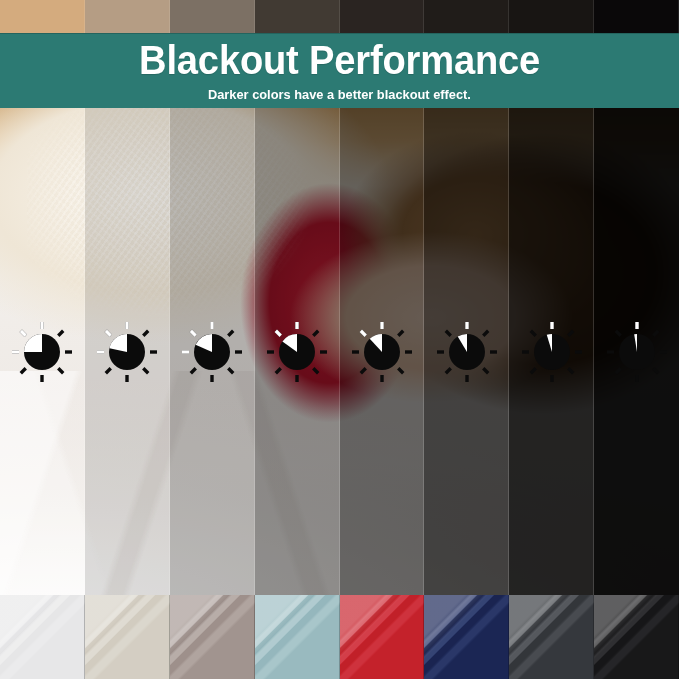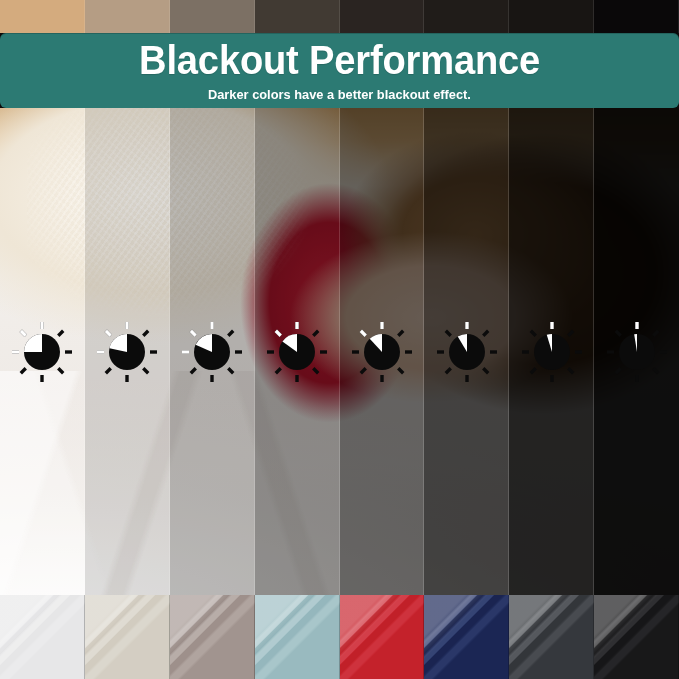--- a/index.html
+++ b/index.html
@@ -23,21 +23,20 @@
     border-right:1px solid rgba(255,255,255,.10);
   }
 
   
   .banner{
     position:absolute;left:0;top:33px;width:679px;height:75px;
     background:#2c7a73;
     display:flex;flex-direction:column;align-items:center;justify-content:center;
     z-index:40;
     box-shadow:0 1px 0 rgba(0,0,0,.18) inset;
-    border-radius:6px;
   }
   .banner-title{
     color:#ffffff;
     font-size:41px;
     line-height:1;
     font-weight:700;
     letter-spacing:-0.2px;
     transform:scaleX(.93);
     text-shadow:0 1px 1px rgba(0,0,0,.15);
     white-space:nowrap;

